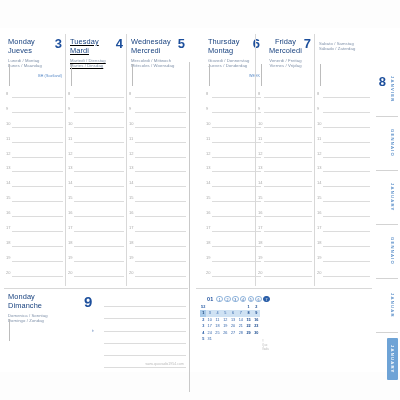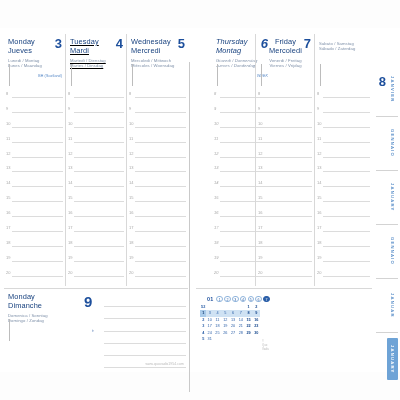--- a/index.html
+++ b/index.html
@@ -413,21 +413,21 @@
               <div class="sline"></div>
             </div>
           <div class="footer">www.quovadis1954.com</div>
         </div>
       </div>
 
       <div class="leafR">
 
         <div class="daycols">
 
-          <div class="daycol" style="left:16px;width:59px;font-style:italic;">
+          <div class="daycol" style="left:8px;width:59px;">
             <div class="dhead">
               <div class="dname">
                 <b>Thursday</b>
                 <b>Montag</b>
               </div>
               <div class="dsub">
                 <div>Giovedi / Donnerstag</div>
                 <div>Jueves / Donderdag</div>
               </div>
               <div class="dnum">6</div>

